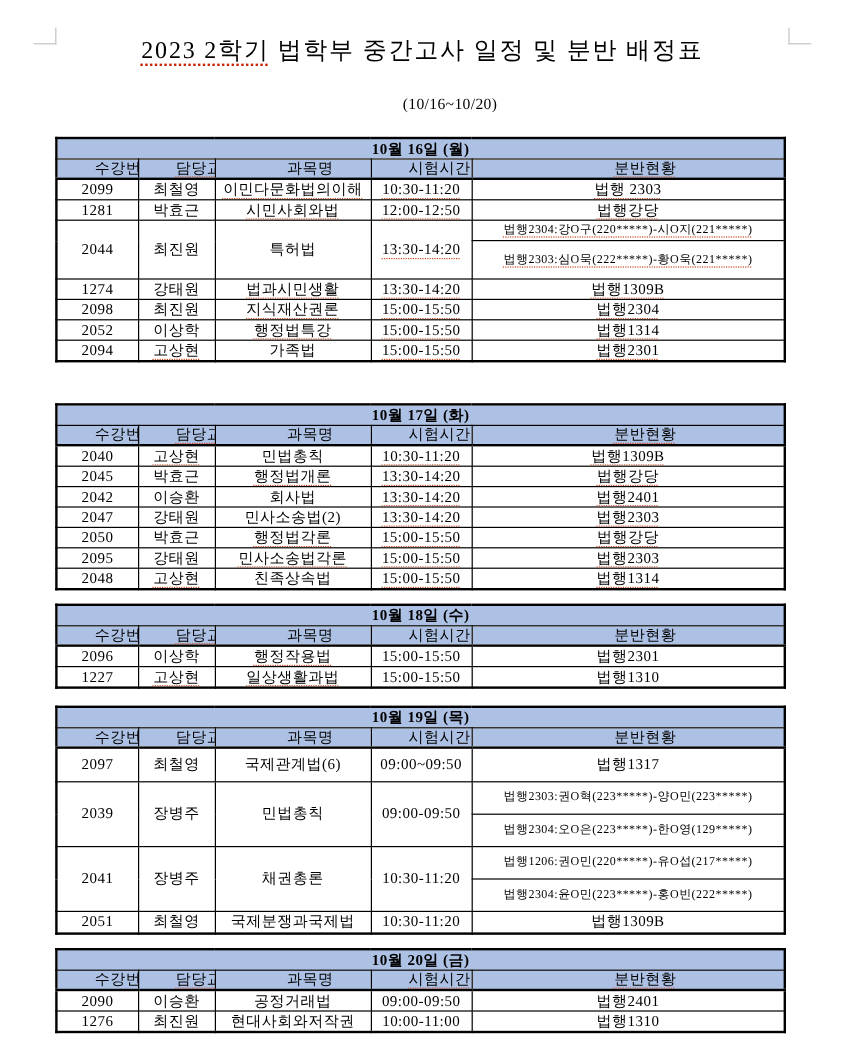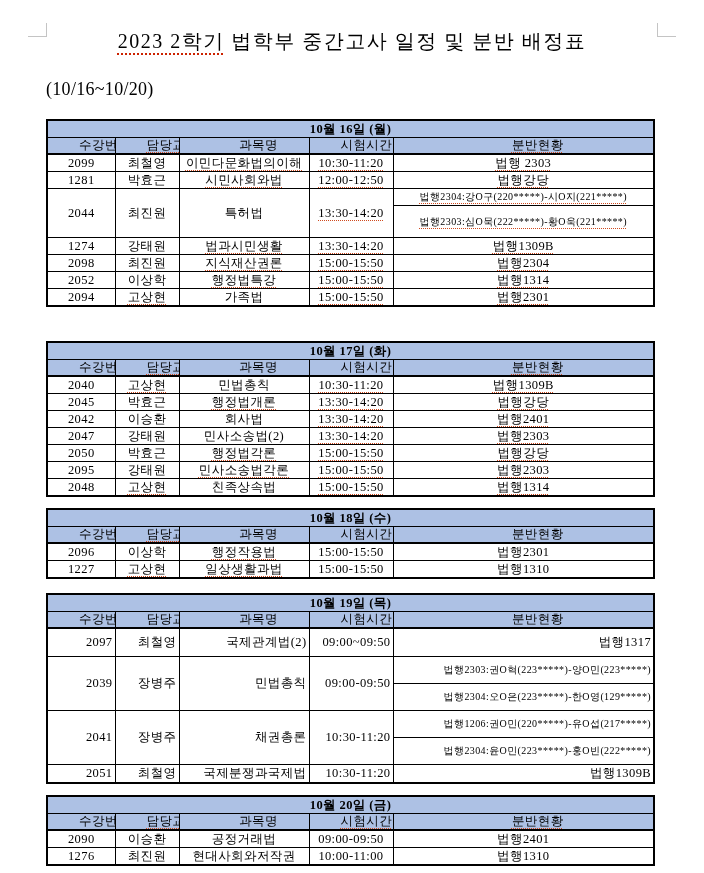--- a/index.html
+++ b/index.html
@@ -18,21 +18,21 @@
   .corner-mark.tl{left:28px;top:23px;border-right:1px solid var(--mark-color);border-bottom:1px solid var(--mark-color);}
   .corner-mark.tr{left:657px;top:23px;border-left:1px solid var(--mark-color);border-bottom:1px solid var(--mark-color);}
   .doc-title{
     margin:28px 0 0 0;text-align:center;
     font-size:20px;font-weight:normal;letter-spacing:1.5px;white-space:nowrap;
   }
   .doc-title .sq-title{
     text-decoration:underline dotted var(--title-underline);
     text-decoration-thickness:2px;text-underline-offset:5px;
   }
-  .date-range{margin:24px 0 0 46px;font-size:18px;letter-spacing:0.3px;}
+  .date-range{margin:24px 0 0 46px;font-size:13px;letter-spacing:0.3px;text-align:center;}
   #tables{margin-top:19px;}
   table.sched{
     margin-left:46px;width:607px;border-collapse:collapse;table-layout:fixed;
     border:2px solid #000;font-size:12.5px;
   }
   table.sched td{
     border:1px solid #000;text-align:center;vertical-align:middle;
     padding:0 2px;height:16px;line-height:1.2;letter-spacing:0.4px;
     overflow:hidden;white-space:nowrap;
   }
@@ -41,21 +41,21 @@
     padding:1px 6px;height:14px;letter-spacing:0.6px;
   }
   tr.col-header-row td{
     background:var(--header-fill);height:14px;border-bottom:2px solid #000;padding-left:31px;
   }
   td.split-cell{
     text-align:left;padding:2px 2px 2px 7px;font-size:10px;
     letter-spacing:0;height:27px;
   }
   .table-0 td.split-2{height:31px;}
-  .table-3 tr.data-row td{height:27px;text-align:right;}
+  .table-3 tr.data-row td{height:27px;}
   .table-3 tr.data-row td.split-cell{height:26px;}
   .table-3 tr.data-row:last-child td{height:17px;}
   .table-0{margin-bottom:34px;}
   .table-1{margin-bottom:11px;}
   .table-2{margin-bottom:14px;}
   .table-3{margin-bottom:11px;}
   .sq{
     text-decoration:underline dotted var(--sq-color);
     text-decoration-thickness:1px;text-underline-offset:3px;
   }
@@ -264,21 +264,21 @@
         <tr class="col-header-row">
           <td>수강번호</td>
           <td>담당교수</td>
           <td>과목명</td>
           <td>시험시간</td>
           <td>분반현황</td>
         </tr>
         <tr class="data-row">
           <td rowspan="1">2097</td>
           <td rowspan="1">최철영</td>
-          <td rowspan="1">국제관계법(2)</td>
+          <td rowspan="1">국제관계법(6)</td>
           <td rowspan="1">09:00~09:50</td>
           <td rowspan="1">법행1317</td>
         </tr>
         <tr class="data-row">
           <td rowspan="2">2039</td>
           <td rowspan="2">장병주</td>
           <td rowspan="2">민법총칙</td>
           <td rowspan="2">09:00-09:50</td>
           <td class="split-cell split-1">법행2303:권O혁(223*****)-양O민(223*****)</td>
         </tr>

